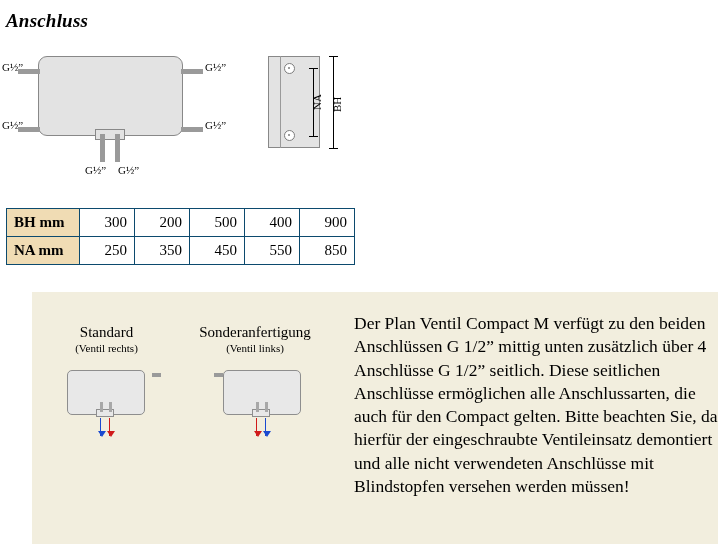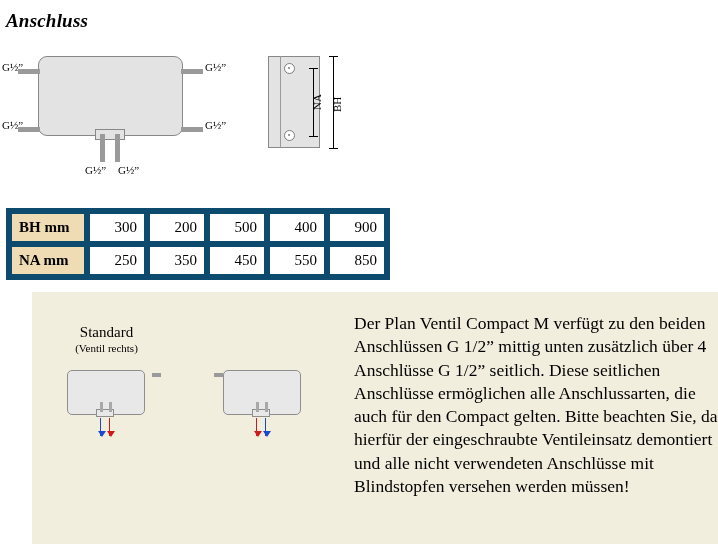--- a/index.html
+++ b/index.html
@@ -160,21 +160,21 @@
   
   .table {
     position: absolute;
     left: 6px;
     top: 208px;
     border-collapse: collapse;
     font-family: "Liberation Serif", serif;
     font-size: 15px;
   }
   .table td {
-    border: 6px solid #0c4a6e;
+    border: 1px solid #0c4a6e;
     padding: 3px 7px 4px 7px;
     height: 20px;
     text-align: left;
     white-space: nowrap;
   }
   .table td.rowhead {
     background: #f0dcb4;
     font-weight: bold;
     min-width: 58px;
   }
@@ -348,20 +348,24 @@
   </tbody>
 </table>
 
 <div class="panel">
 
   <div class="variant variant-1">
     <div class="v-title">Standard</div>
     <div class="v-sub">(Ventil rechts)</div>
   </div>
 
+  <div class="variant variant-2">
+    <div class="v-title">Sonderanfertigung</div>
+    <div class="v-sub">(Ventil links)</div>
+  </div>
 
   <div class="mini mini-1"></div>
   <div class="mini-side-stub mini-1-stub"></div>
   <div class="mini-bottom mini-1-bottom"></div>
   <div class="mini-valve mv1"></div>
   <div class="mini-valve mv2"></div>
   <div class="arrow blue a1"></div>
   <div class="arrow a2"></div>
 
   <div class="mini mini-2"></div>

